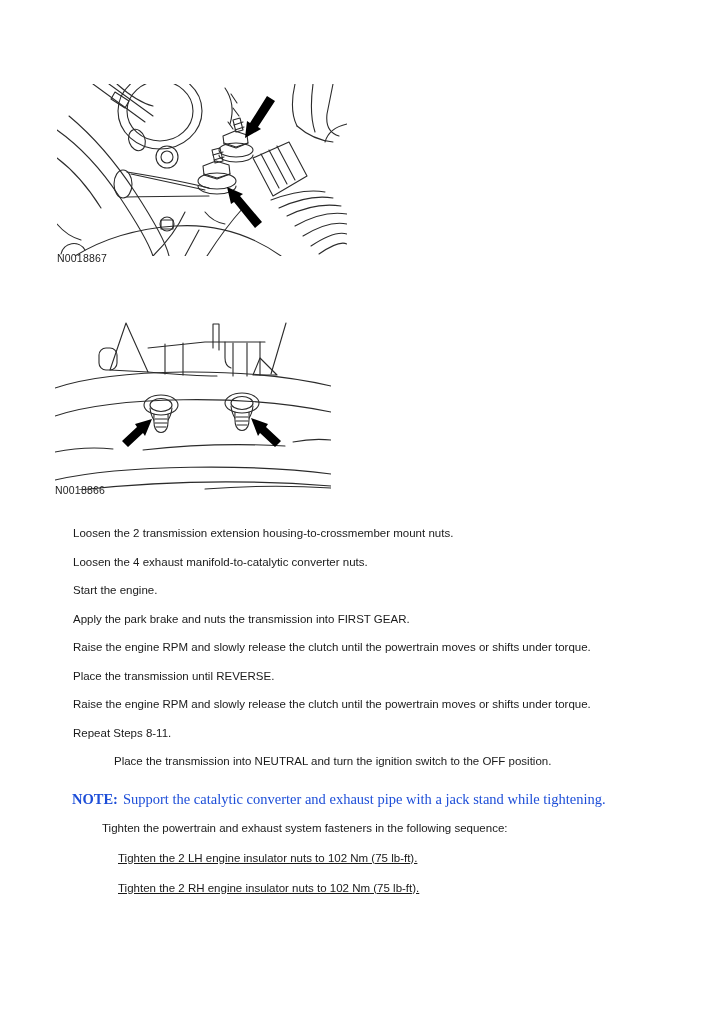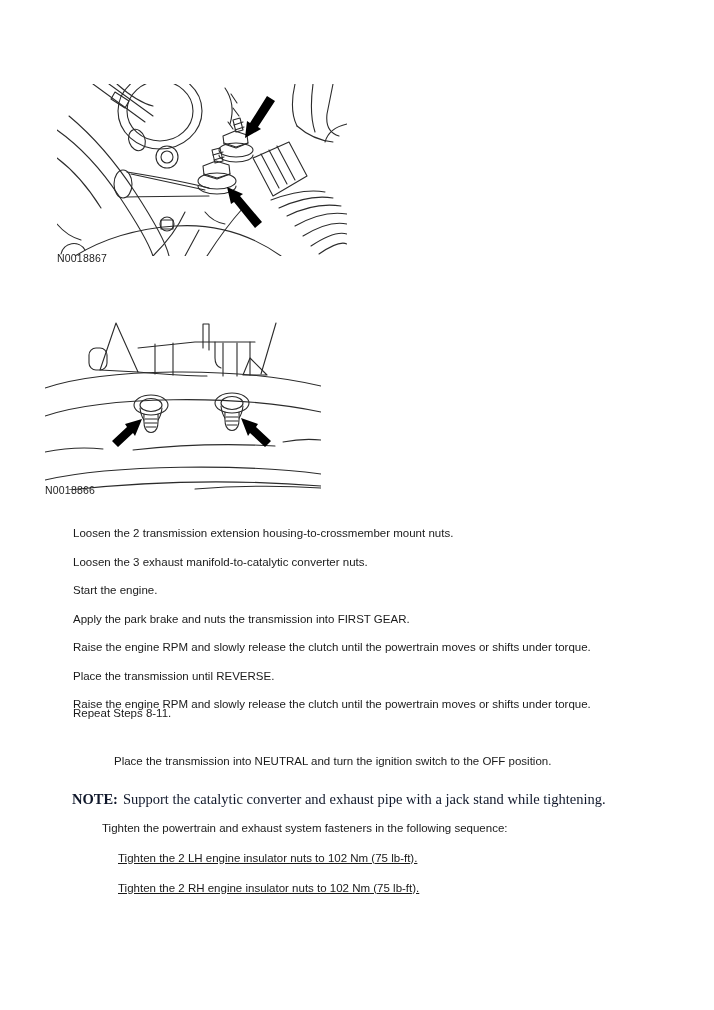--- a/index.html
+++ b/index.html
@@ -27,21 +27,21 @@
     white-space:nowrap;
     color:#1a1a1a;
   }
   .note{
     position:absolute;
     left:72px;
     font-family:"Liberation Serif", serif;
     font-size:14.5px;
     line-height:17px;
     white-space:nowrap;
-    color:#0f172a;
+    color:#1d4ed8;
   }
   .note-label{font-weight:bold;margin-right:5px;}
   .indent-1{left:102px;}
   .indent-2{left:118px;text-decoration:underline;}
 </style>
 </head>
 <body>
 
 <div class="page">
 
@@ -117,21 +117,21 @@
 
       <g fill="#000000" stroke="none">
         <polygon points="188,54 204,45 201,43 218,17 210,12 193,39 190,37"></polygon>
         <polygon points="170,103 186,110 183,112 205,138 198,144 177,118 174,120"></polygon>
       </g>
     </svg>
     <div class="fig-label" style="left:0px;top:168px;">N0018867</div>
   </figure>
 
 
-  <figure class="fig" style="left:45px;top:318px;">
+  <figure class="fig" style="left:55px;top:318px;">
     <svg width="276" height="172" viewBox="0 0 276 172">
       <g fill="none" stroke="#2b2b2b" stroke-width="1.1" stroke-linecap="round" stroke-linejoin="round">
 
         <rect x="44" y="30" width="18" height="22" rx="7"></rect>
 
         <path d="M71,5 L93,54 L55,52 Z"></path>
 
         <path d="M93,30 L150,24 L210,24"></path>
         <path d="M93,54 Q140,58 162,58"></path>
         <path d="M158,6 H164 M158,6 V30 M164,6 V32"></path>
@@ -166,27 +166,27 @@
 
       <g fill="#000000" stroke="none">
         <polygon points="97,101 90,118 88,115 73,129 67,123 82,109 80,106"></polygon>
         <polygon points="196,100 203,118 205,115 220,129 226,123 211,109 213,106"></polygon>
       </g>
     </svg>
     <div class="fig-label" style="left:0px;top:166px;">N0018866</div>
   </figure>
 
   <p class="para" style="top:514px;">Loosen the 2 transmission extension housing-to-crossmember mount nuts.</p>
-  <p class="para" style="top:543px;">Loosen the 3 exhaust manifold-to-catalytic converter nuts.</p>
+  <p class="para" style="top:543px;">Loosen the 4 exhaust manifold-to-catalytic converter nuts.</p>
   <p class="para" style="top:571px;">Start the engine.</p>
   <p class="para" style="top:600px;">Apply the park brake and nuts the transmission into FIRST GEAR.</p>
   <p class="para" style="top:628px;">Raise the engine RPM and slowly release the clutch until the powertrain moves or shifts under torque.</p>
   <p class="para" style="top:657px;">Place the transmission until REVERSE.</p>
   <p class="para" style="top:685px;">Raise the engine RPM and slowly release the clutch until the powertrain moves or shifts under torque.</p>
-  <p class="para" style="top:694px;">Repeat Steps 8-11.</p>
+  <p class="para" style="top:714px;">Repeat Steps 8-11.</p>
   <p class="para" style="top:742px;margin-left:41px;">Place the transmission into NEUTRAL and turn the ignition switch to the OFF position.</p>
 
   <p class="note" style="top:776px;">
     <span class="note-label">NOTE:</span><span>Support the catalytic converter and exhaust pipe with a jack stand while tightening.</span>
   </p>
 
   <p class="para indent-1" style="top:809px;">Tighten the powertrain and exhaust system fasteners in the following sequence:</p>
   <p class="para indent-2" style="top:839px;">Tighten the 2 LH engine insulator nuts to 102 Nm (75 lb-ft).</p>
   <p class="para indent-2" style="top:869px;">Tighten the 2 RH engine insulator nuts to 102 Nm (75 lb-ft).</p>
 

